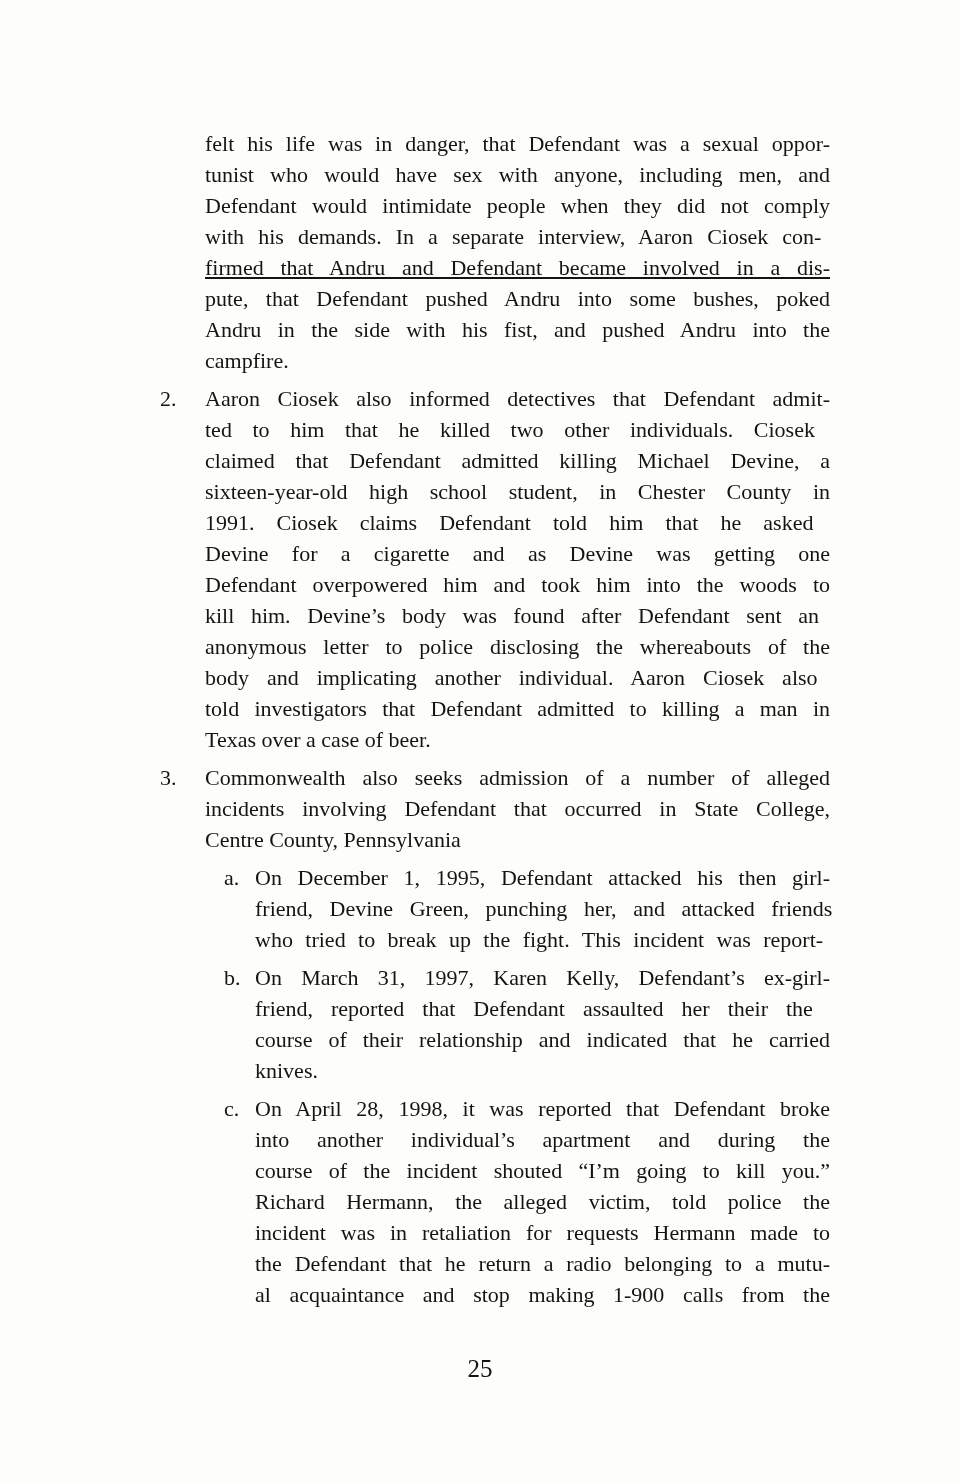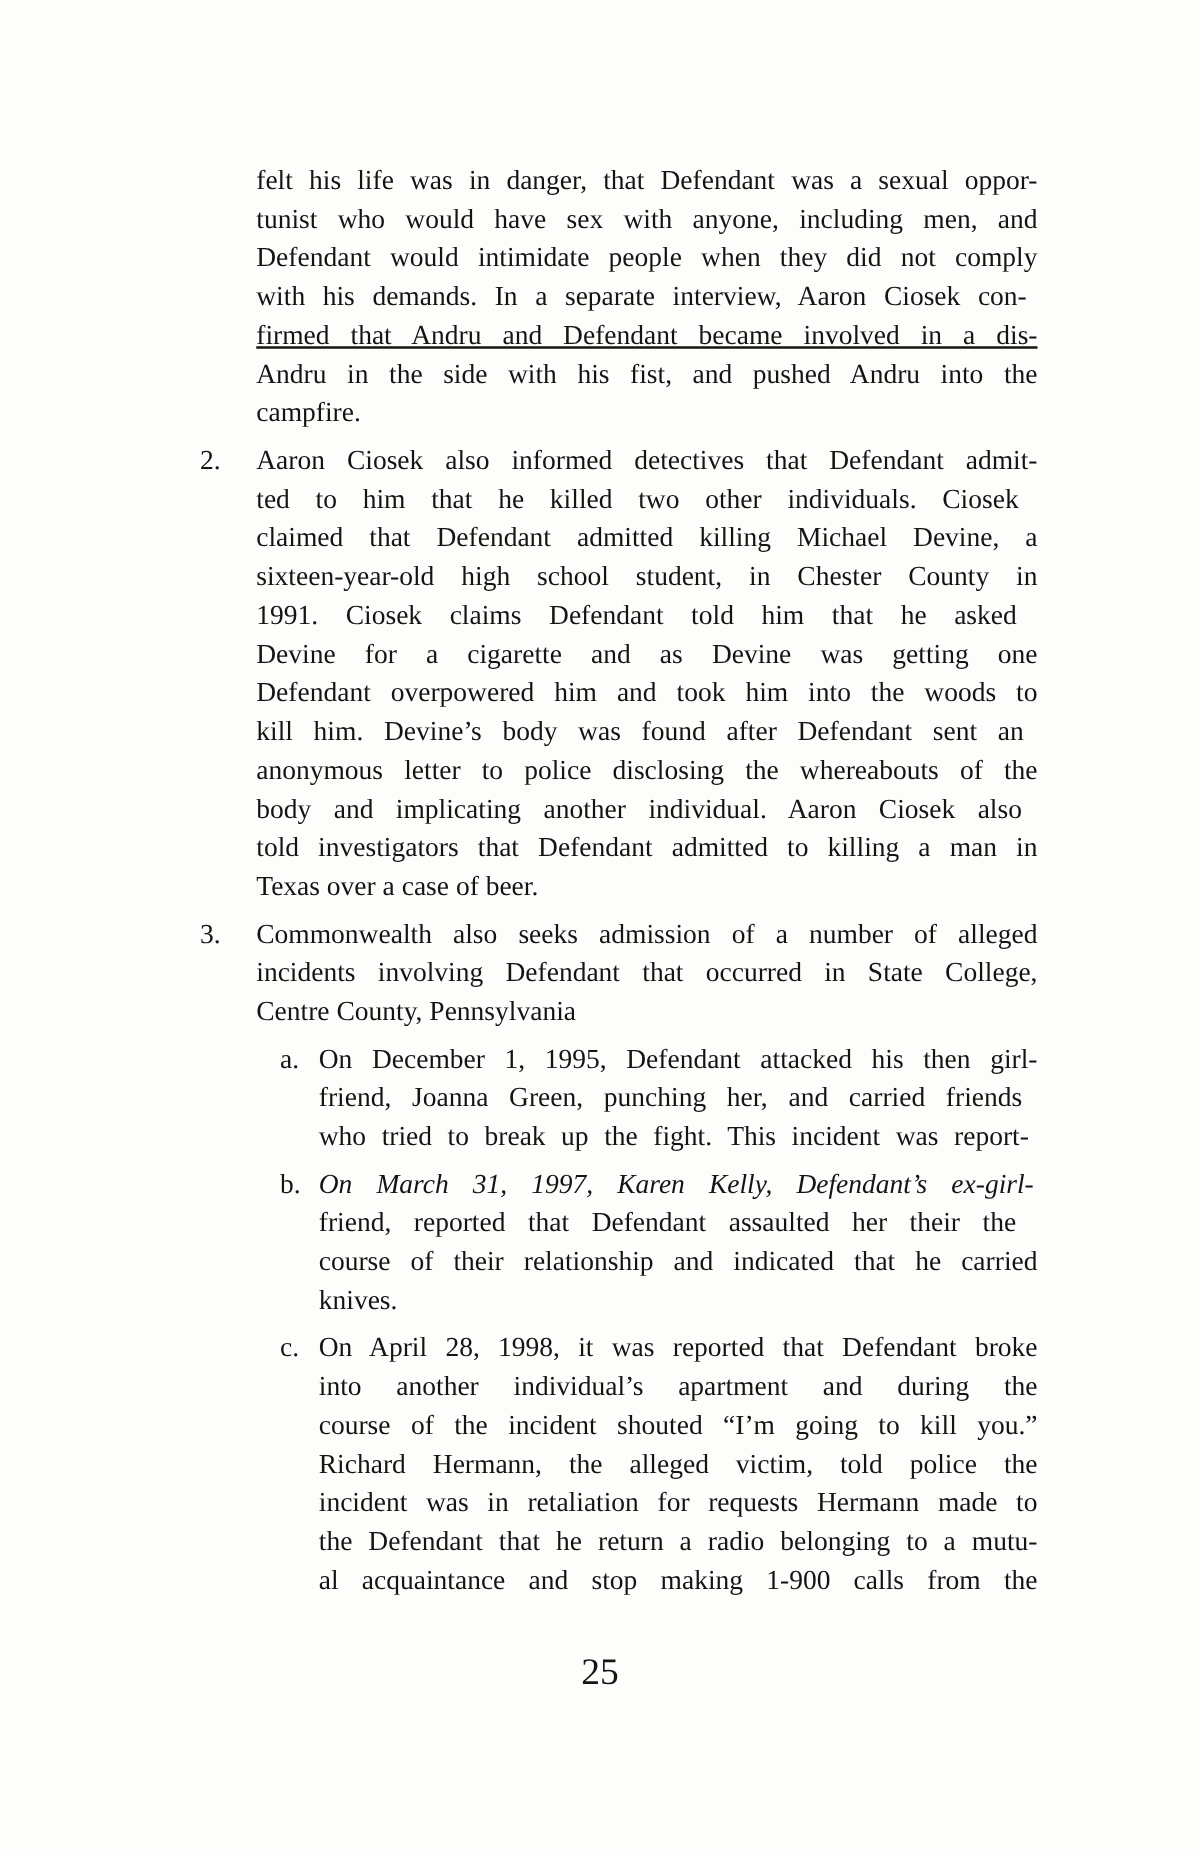--- a/index.html
+++ b/index.html
@@ -49,35 +49,36 @@
   }
   .line {
     height: 31px;
     line-height: 31px;
     white-space: nowrap;
     overflow: visible;
   }
   .page-number {
     margin-top: 44px;
     text-align: center;
-    font-size: 30px;
+    font-size: 25px;
     line-height: 30px;
   }
 </style>
 </head>
 <body>
 
 <div class="page">
   <div class="doc-body">
       <div class="para para-main">
         <div class="line"><span style="word-spacing: 7.39915px;">felt his life was in danger, that Defendant was a sexual oppor-</span></div>
         <div class="line"><span style="word-spacing: 10.7188px;">tunist who would have sex with anyone, including men, and</span></div>
         <div class="line"><span style="word-spacing: 9.84766px;">Defendant would intimidate people when they did not comply</span></div>
         <div class="line"><span style="word-spacing: 8.57344px;">with his demands.  In a separate interview, Aaron Ciosek con-</span></div>
         <div class="line"><span style="word-spacing: 11.2708px; text-decoration: underline;">firmed that Andru and Defendant became involved in a dis-</span></div>
+        <div class="line"><span style="word-spacing: 11.9824px;">pute, that Defendant pushed Andru into some bushes, poked</span></div>
         <div class="line"><span style="word-spacing: 10.9332px;">Andru in the side with his fist, and pushed Andru into the</span></div>
         <div class="line"><span>campfire.</span></div>
       </div>
       <div class="para para-main">
         <span class="marker">2.</span>
         <div class="line"><span style="word-spacing: 12.0469px;">Aaron Ciosek also informed detectives that Defendant admit-</span></div>
         <div class="line"><span style="word-spacing: 15.0828px;">ted to him that he killed two other individuals.  Ciosek</span></div>
         <div class="line"><span style="word-spacing: 15.279px;">claimed that Defendant admitted killing Michael Devine, a</span></div>
         <div class="line"><span style="word-spacing: 16.0268px;">sixteen-year-old high school student, in Chester County in</span></div>
         <div class="line"><span style="word-spacing: 16.559px;">1991.  Ciosek claims Defendant told him that he asked</span></div>
@@ -91,26 +92,26 @@
       </div>
       <div class="para para-main">
         <span class="marker">3.</span>
         <div class="line"><span style="word-spacing: 11.375px;">Commonwealth also seeks admission of a number of alleged</span></div>
         <div class="line"><span style="word-spacing: 12.3058px;">incidents involving Defendant that occurred in State College,</span></div>
         <div class="line"><span>Centre County, Pennsylvania</span></div>
       </div>
       <div class="para para-sub">
         <span class="marker">a.</span>
         <div class="line"><span style="word-spacing: 10.1738px;">On December 1, 1995, Defendant attacked his then girl-</span></div>
-        <div class="line"><span style="word-spacing: 11.058px;">friend, Joanna Green, punching her, and carried friends</span></div>
+        <div class="line"><span style="word-spacing: 11.058px;">friend, Devine Green, punching her, and attacked friends</span></div>
         <div class="line"><span style="word-spacing: 6.93182px;">who tried to break up the fight.  This incident was report-</span></div>
       </div>
       <div class="para para-sub">
         <span class="marker">b.</span>
-        <div class="line"><span style="word-spacing: 13.7478px; font-style: italic;">On March 31, 1997, Karen Kelly, Defendant’s ex-girl-</span></div>
+        <div class="line"><span style="word-spacing: 13.7478px;">On March 31, 1997, Karen Kelly, Defendant’s ex-girl-</span></div>
         <div class="line"><span style="word-spacing: 12.5022px;">friend, reported that Defendant assaulted her their the</span></div>
         <div class="line"><span style="word-spacing: 10.4824px;">course of their relationship and indicated that he carried</span></div>
         <div class="line"><span>knives.</span></div>
       </div>
       <div class="para para-sub">
         <span class="marker">c.</span>
         <div class="line"><span style="word-spacing: 9.1059px;">On April 28, 1998, it was reported that Defendant broke</span></div>
         <div class="line"><span style="word-spacing: 22.3125px;">into another individual’s apartment and during the</span></div>
         <div class="line"><span style="word-spacing: 10.8021px;">course of the incident shouted “I’m going to kill you.”</span></div>
         <div class="line"><span style="word-spacing: 16.0759px;">Richard Hermann, the alleged victim, told police the</span></div>

